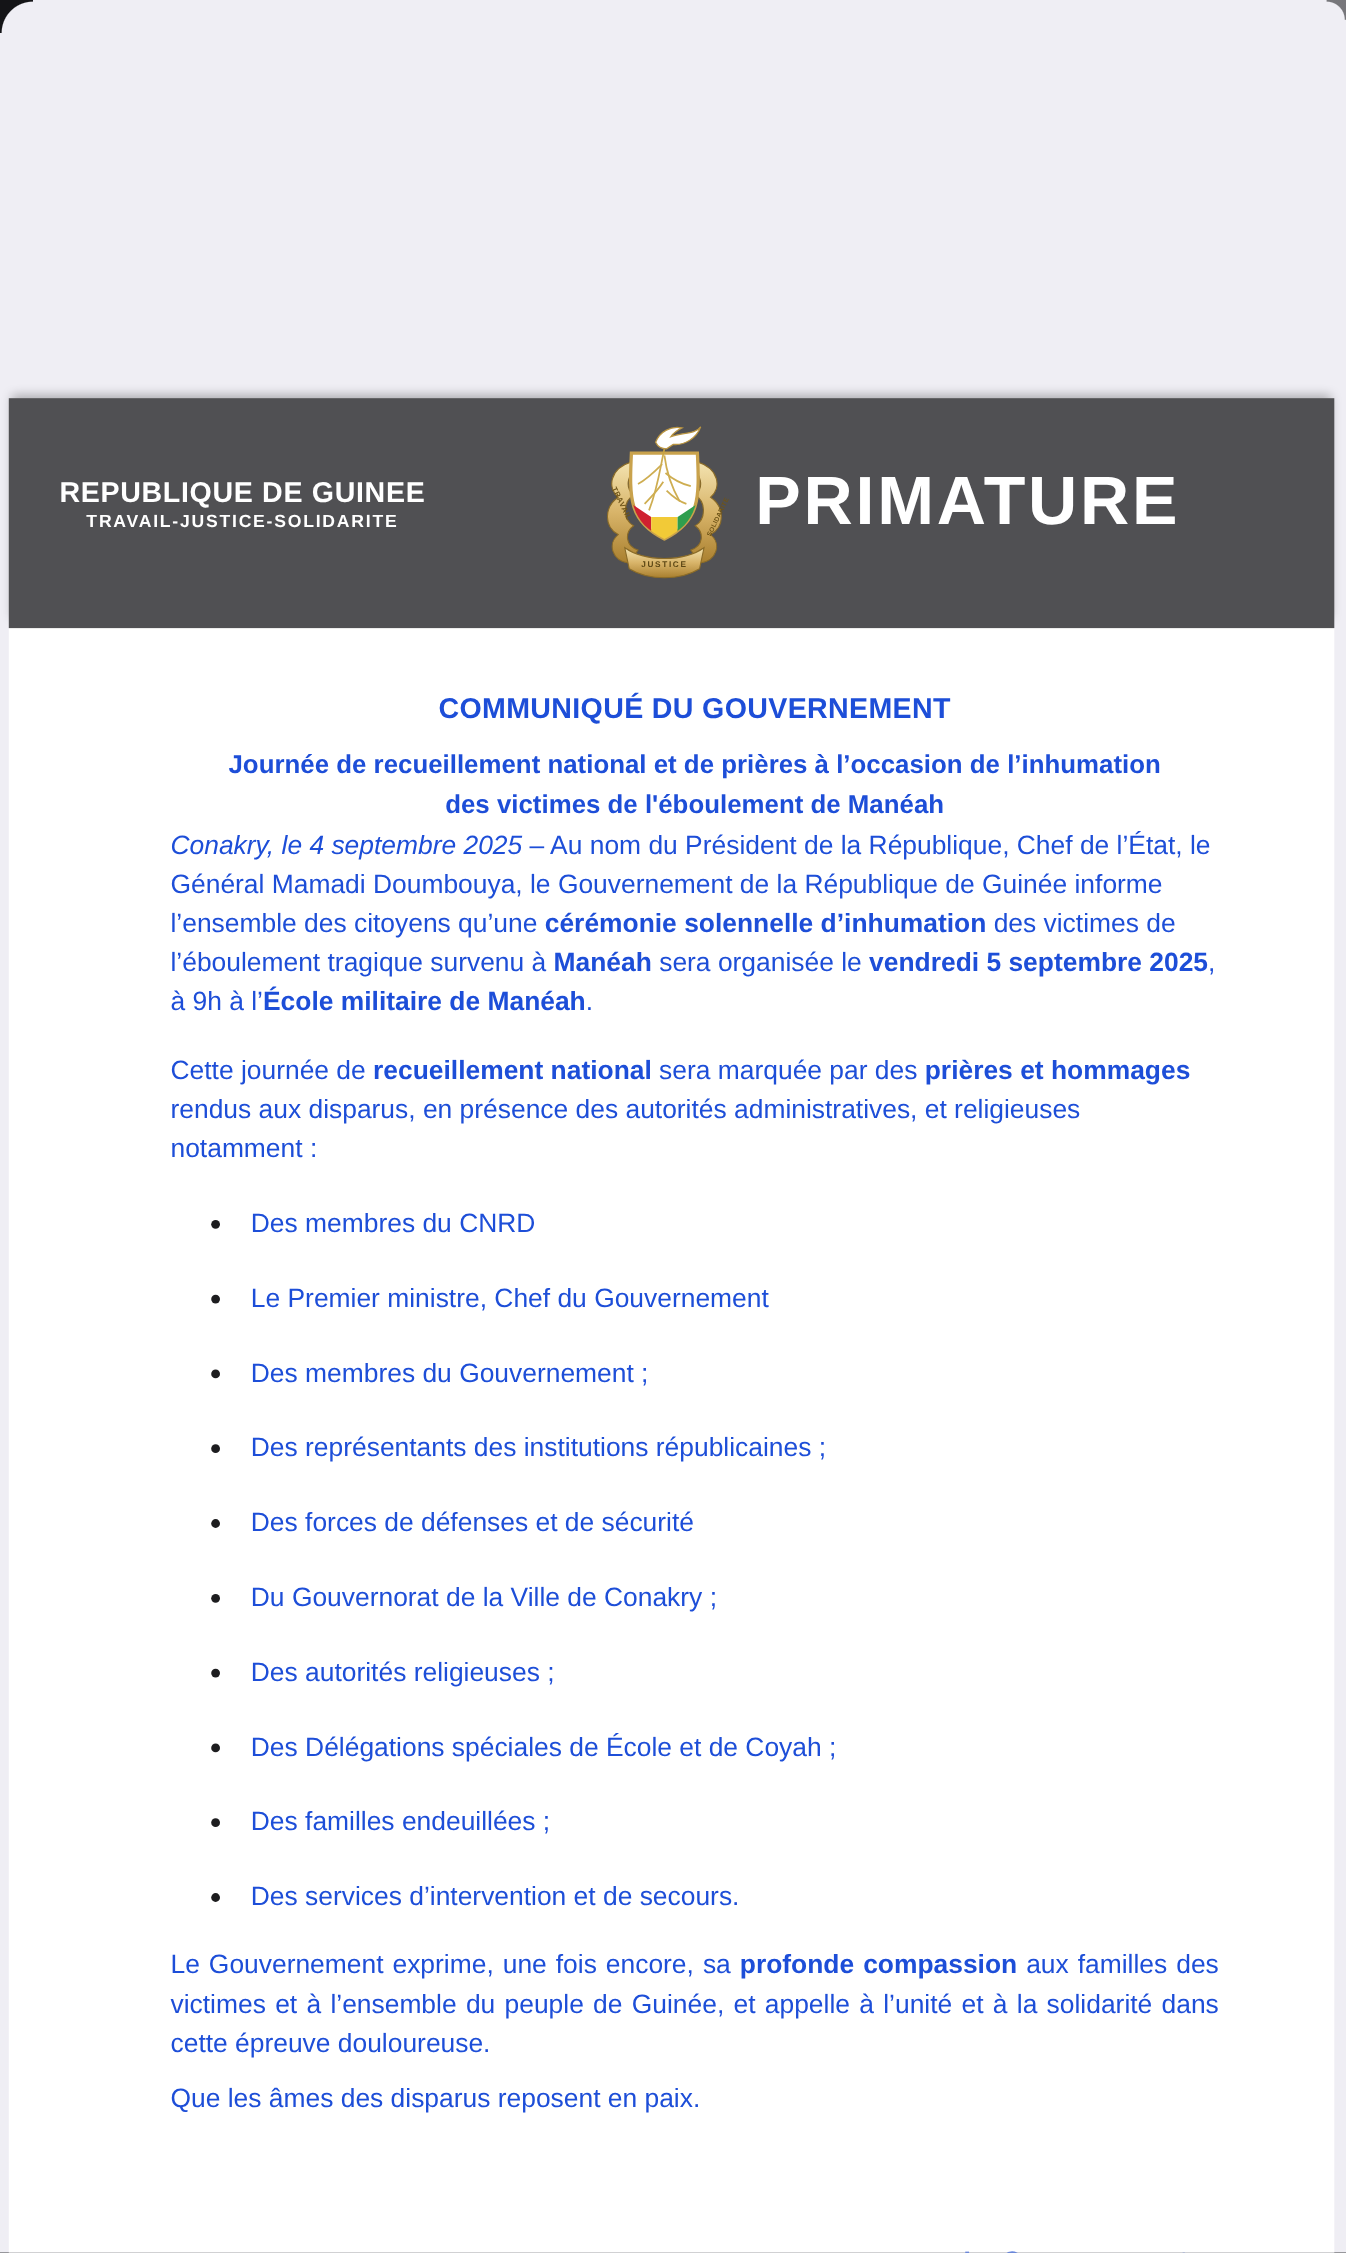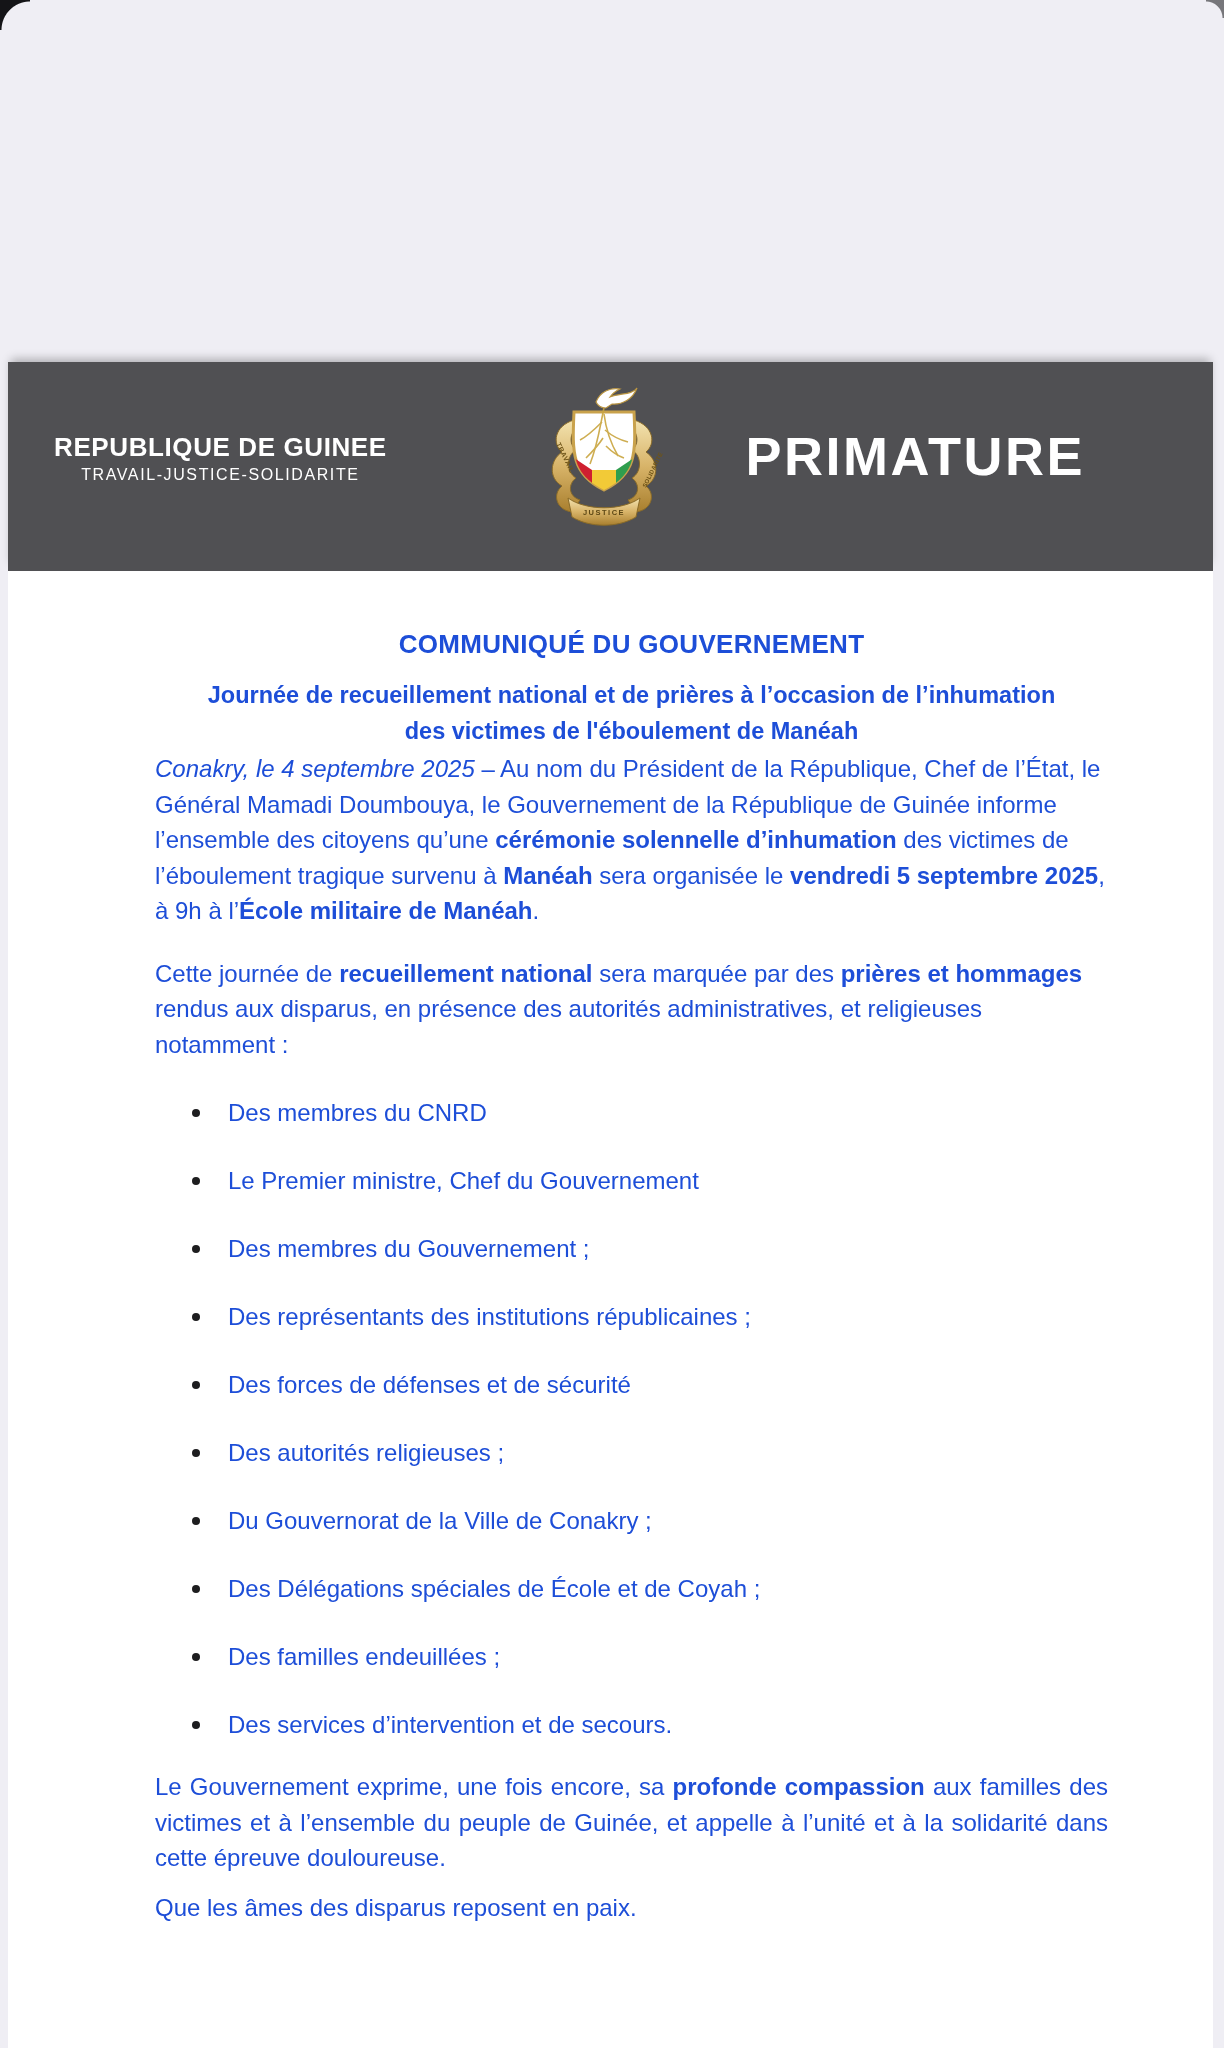--- a/index.html
+++ b/index.html
@@ -14,23 +14,23 @@
   .corner-tr { position:absolute; top:0; right:0; width:18px; height:18px;
     background:radial-gradient(circle at 0 18px, transparent 16px, rgba(20,20,23,.55) 17px); }
 
   .doc { position:absolute; left:8px; top:362px; width:1205px; }
 
   
   .band { position:relative; height:209px; background:#505053;
     box-shadow:0 -6px 9px -3px rgba(0,0,0,.28); }
   .band-left { position:absolute; left:46px; top:70px; color:#ffffff; text-align:center; }
   .band-left .l1 { font-size:26px; font-weight:bold; line-height:30px; letter-spacing:.6px; white-space:nowrap; }
-  .band-left .l2 { font-size:16px; font-weight:normal; line-height:20px; letter-spacing:1.6px; margin-top:3px; white-space:nowrap; }
-  .primature { position:absolute; right:128px; top:64px; color:#ffffff;
-    font-size:54px; font-weight:bold; letter-spacing:2.5px; line-height:60px; white-space:nowrap; }
+  .band-left .l2 { font-size:16px; font-weight:bold; line-height:20px; letter-spacing:1.6px; margin-top:3px; white-space:nowrap; }
+  .primature { position:absolute; right:140px; top:64px; color:#ffffff;
+    font-size:62px; font-weight:bold; letter-spacing:2.5px; line-height:60px; white-space:nowrap; }
   .emblem { position:absolute; left:532px; top:22px; width:128px; height:148px; }
   .emblem svg { width:100%; height:100%; display:block; }
 
   
   .page { background:#ffffff; min-height:1493px; box-sizing:border-box;
     padding:56px 105px 40px 147px; color:#1d4ed8; }
   .doc-title { margin:0; text-align:center; font-size:26px; font-weight:bold;
     line-height:34px; letter-spacing:.3px; }
   .doc-subtitle { margin:16px 0 0 0; text-align:center; font-size:23.5px;
     font-weight:bold; line-height:36px; }
@@ -142,26 +142,26 @@
             <span>Des représentants des institutions républicaines ;</span>
           </li>
 
           <li class="attendee">
             <span class="bullet-dot"></span>
             <span>Des forces de défenses et de sécurité</span>
           </li>
 
           <li class="attendee">
             <span class="bullet-dot"></span>
-            <span>Des autorités religieuses ;</span>
+            <span>Du Gouvernorat de la Ville de Conakry ;</span>
           </li>
 
           <li class="attendee">
             <span class="bullet-dot"></span>
-            <span>Du Gouvernorat de la Ville de Conakry ;</span>
+            <span>Des autorités religieuses ;</span>
           </li>
 
           <li class="attendee">
             <span class="bullet-dot"></span>
             <span>Des Délégations spéciales de École et de Coyah ;</span>
           </li>
 
           <li class="attendee">
             <span class="bullet-dot"></span>
             <span>Des familles endeuillées ;</span>

